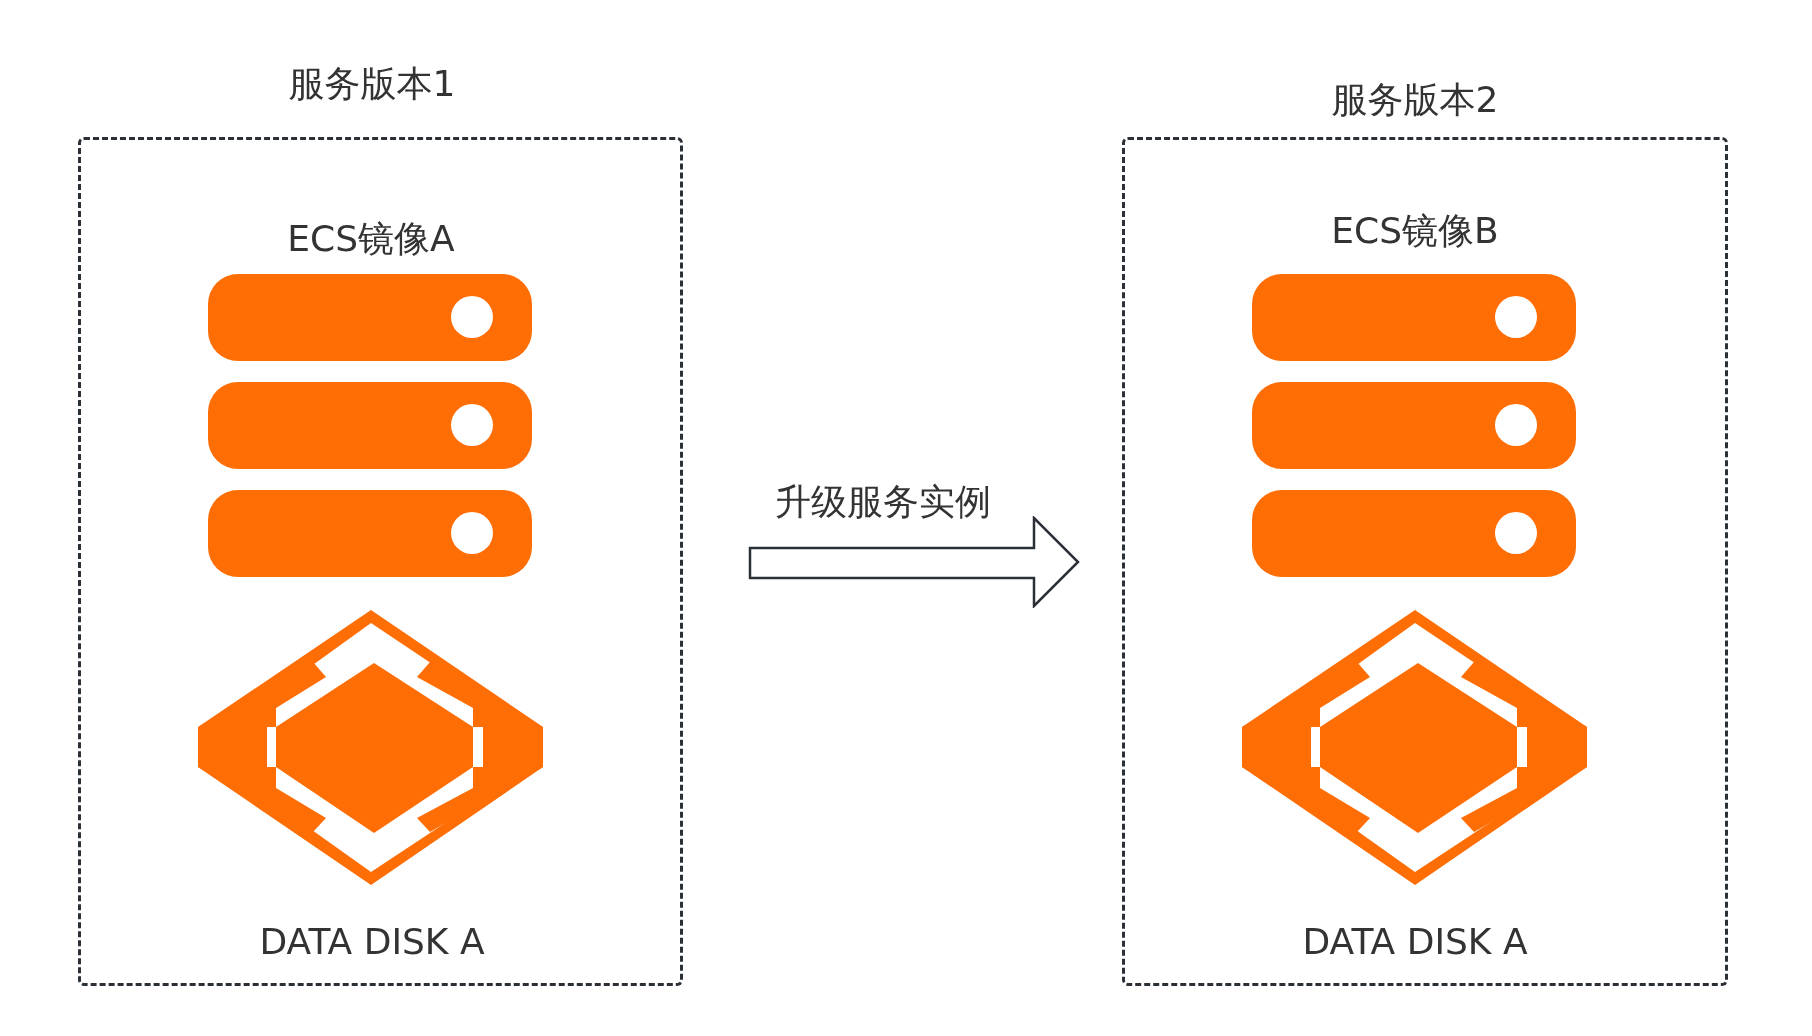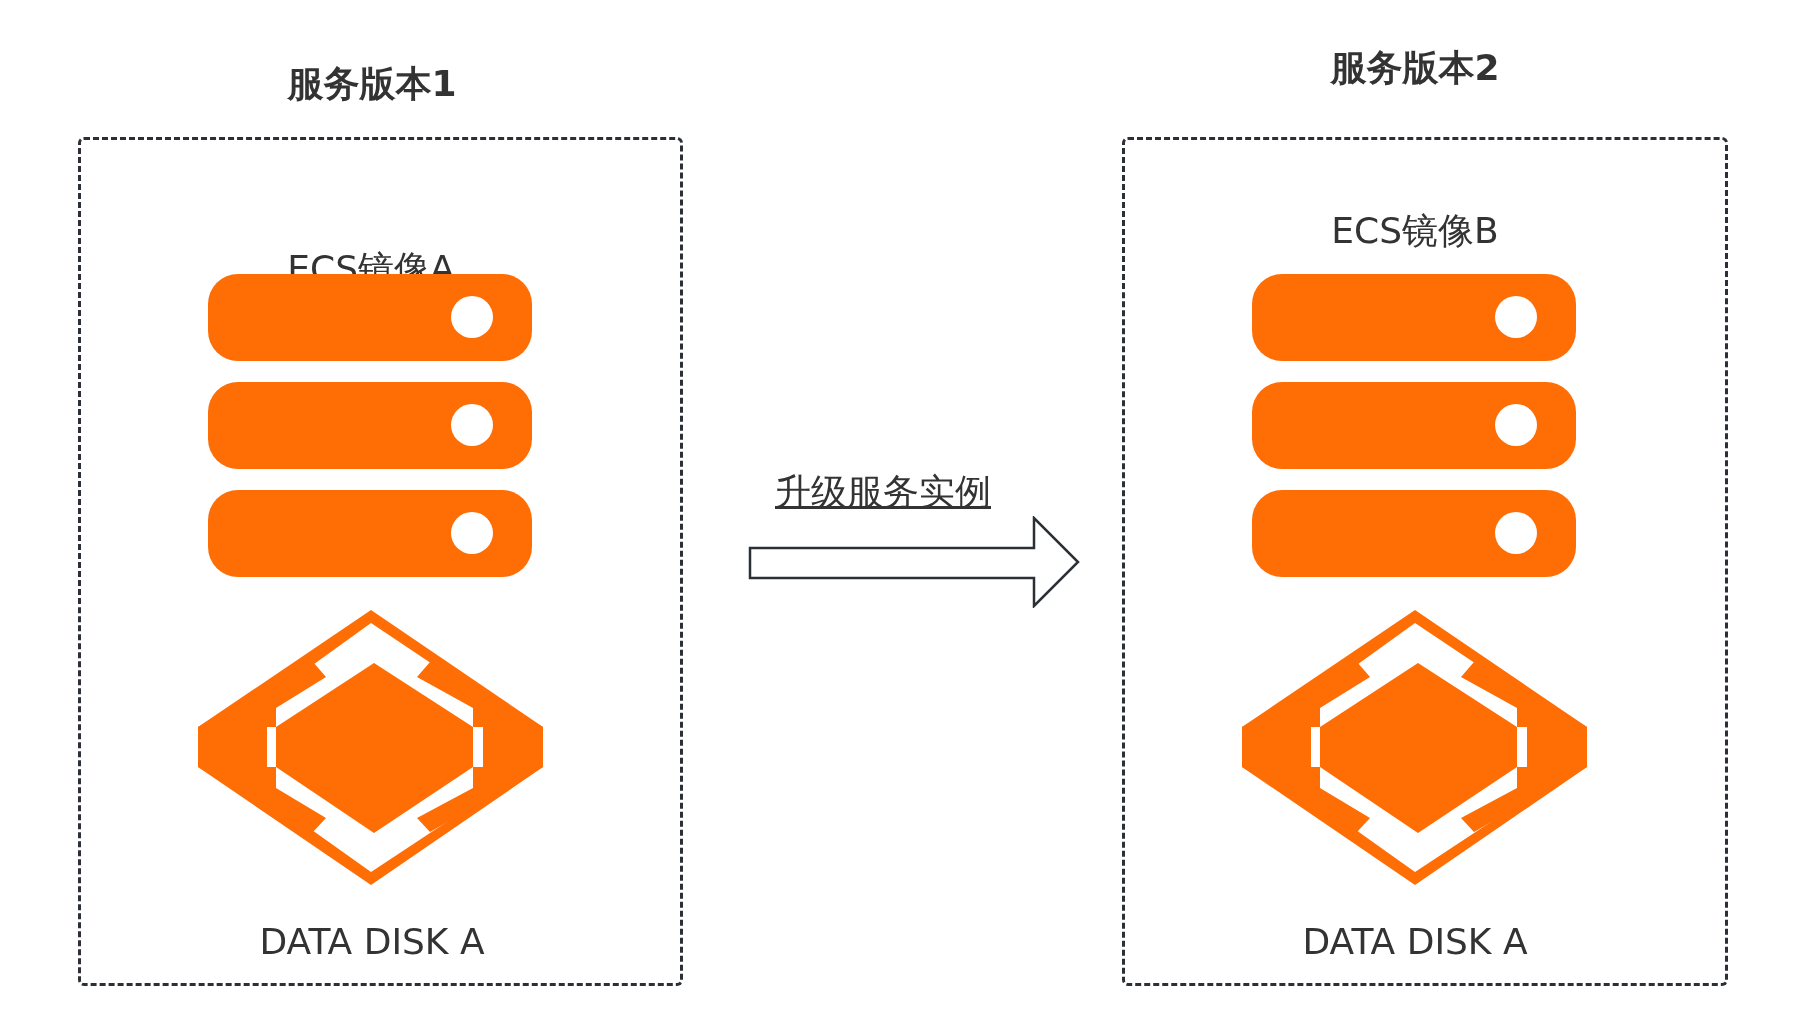--- a/index.html
+++ b/index.html
@@ -1,31 +1,31 @@
 <!DOCTYPE html>
 <html><head>
 <meta charset="utf-8">
 <style>
   html, body { margin: 0; padding: 0; background: #ffffff; }
   body { width: 1812px; height: 1036px; position: relative; overflow: hidden;
          font-family: "DejaVu Sans", "Liberation Sans", sans-serif; color: #333333; }
-  .title { position: absolute; font-size: 36px; text-align: center; width: 400px; line-height: 1; font-weight: bold; }
+  .title { position: absolute; font-size: 36px; text-align: center; width: 400px; line-height: 1; }
   .label { position: absolute; font-size: 36px; text-align: center; width: 400px; line-height: 1; }
   .frame { position: absolute; border: 3px dashed #2b3036; border-radius: 6px; box-sizing: border-box; }
   .server { position: absolute; width: 324px; height: 310px; }
   .disk { position: absolute; width: 345px; height: 275px; }
   .arrow-label { position: absolute; font-size: 36px; line-height: 1; white-space: nowrap; }
   .arrow { position: absolute; }
 </style>
 </head>
 <body>
 
 <div class="title" style="left:172px; top:66px;">服务版本1</div>
 <div class="frame" style="left:78px; top:137px; width:605px; height:849px;"></div>
-<div class="label" style="left:171px; top:221px;margin-top:30px;">ECS镜像A</div>
+<div class="label" style="left:171px; top:221px;">ECS镜像A</div>
 
 <svg class="server" style="left:208px; top:274px;" viewBox="0 0 324 310">
   <g fill="#ff6d05">
       <rect x="0" y="0" width="324" height="87" rx="30"></rect>
     </g>
   <circle cx="264" cy="43" r="21" fill="#ffffff"></circle>
   <g fill="#ff6d05">
       <rect x="0" y="108" width="324" height="87" rx="30"></rect>
     </g>
   <circle cx="264" cy="151" r="21" fill="#ffffff"></circle>
@@ -41,26 +41,26 @@
   <polygon points="115,50 69,88 69,117 78,117 78,88 130,58" fill="none"></polygon>
   <polygon points="0,117 115,52 128,67 78,98 78,117" fill="#ff6d05"></polygon>
   <polygon points="345,117 232,52 219,67 275,98 275,117" fill="#ff6d05"></polygon>
   <polygon points="0,157 115,222 128,208 78,178 78,157" fill="#ff6d05"></polygon>
   <polygon points="345,157 232,222 219,208 275,178 275,157" fill="#ff6d05"></polygon>
   <polygon points="176,53 275,117 275,157 176,223 78,157 78,117" fill="#ff6d05"></polygon>
 </svg>
 
 <div class="label" style="left:172px; top:924px;">DATA DISK A</div>
 
-<div class="arrow-label" style="left:775px; top:474px;text-decoration:underline;">升级服务实例</div>
+<div class="arrow-label" style="left:775px; top:484px;">升级服务实例</div>
 <svg class="arrow" style="left:748px; top:516px;" width="334" height="92" viewBox="0 0 334 92">
   <polygon points="2,32 286,32 286,2 330,46 286,90 286,62 2,62" fill="#ffffff" stroke="#2b3036" stroke-width="2.5"></polygon>
 </svg>
 
-<div class="title" style="left:1215px; top:50px;">服务版本2</div>
+<div class="title" style="left:1215px; top:82px;">服务版本2</div>
 <div class="frame" style="left:1122px; top:137px; width:606px; height:849px;"></div>
 <div class="label" style="left:1215px; top:213px;">ECS镜像B</div>
 
 <svg class="server" style="left:1252px; top:274px;" viewBox="0 0 324 310">
   <g fill="#ff6d05">
       <rect x="0" y="0" width="324" height="87" rx="30"></rect>
     </g>
   <circle cx="264" cy="43" r="21" fill="#ffffff"></circle>
   <g fill="#ff6d05">
       <rect x="0" y="108" width="324" height="87" rx="30"></rect>

